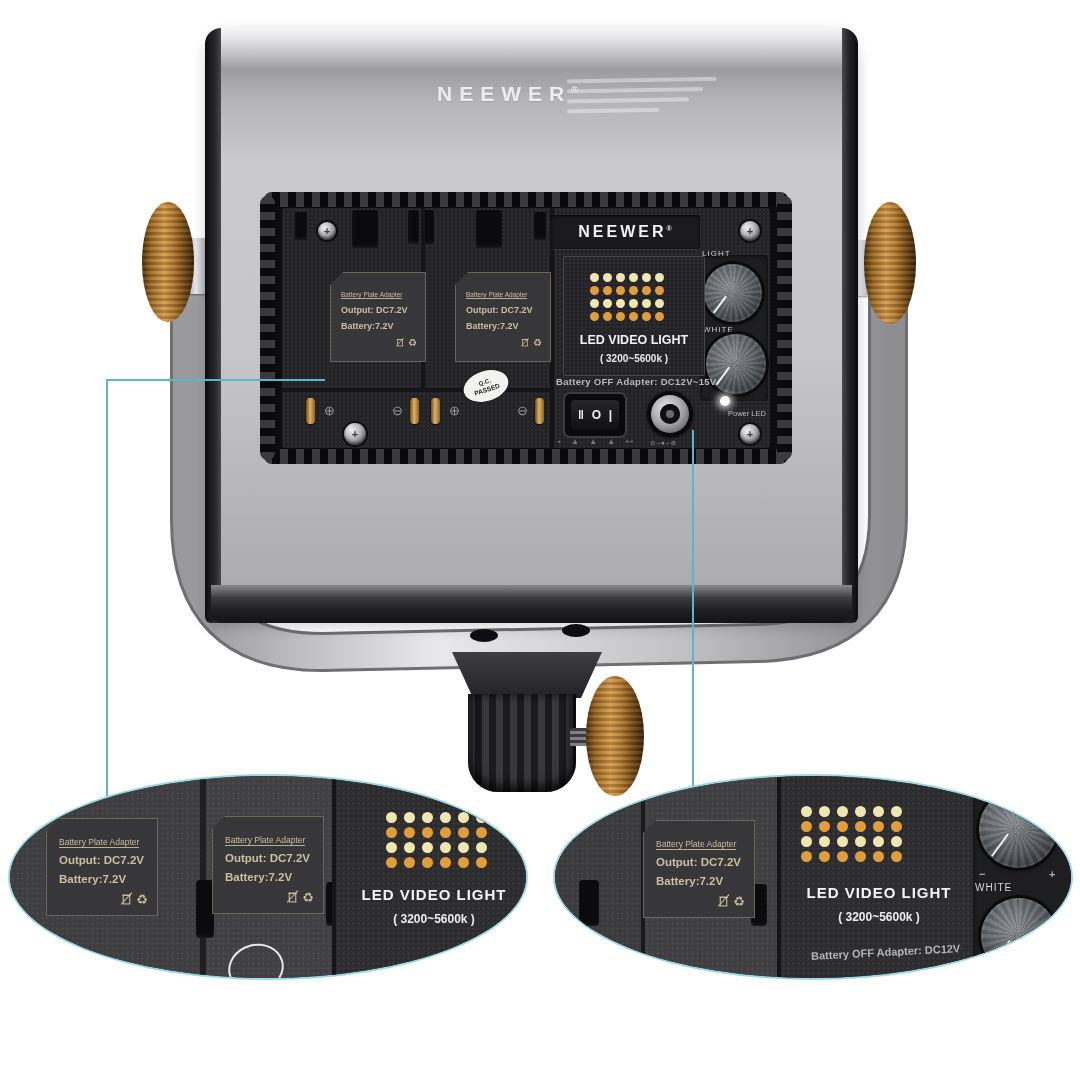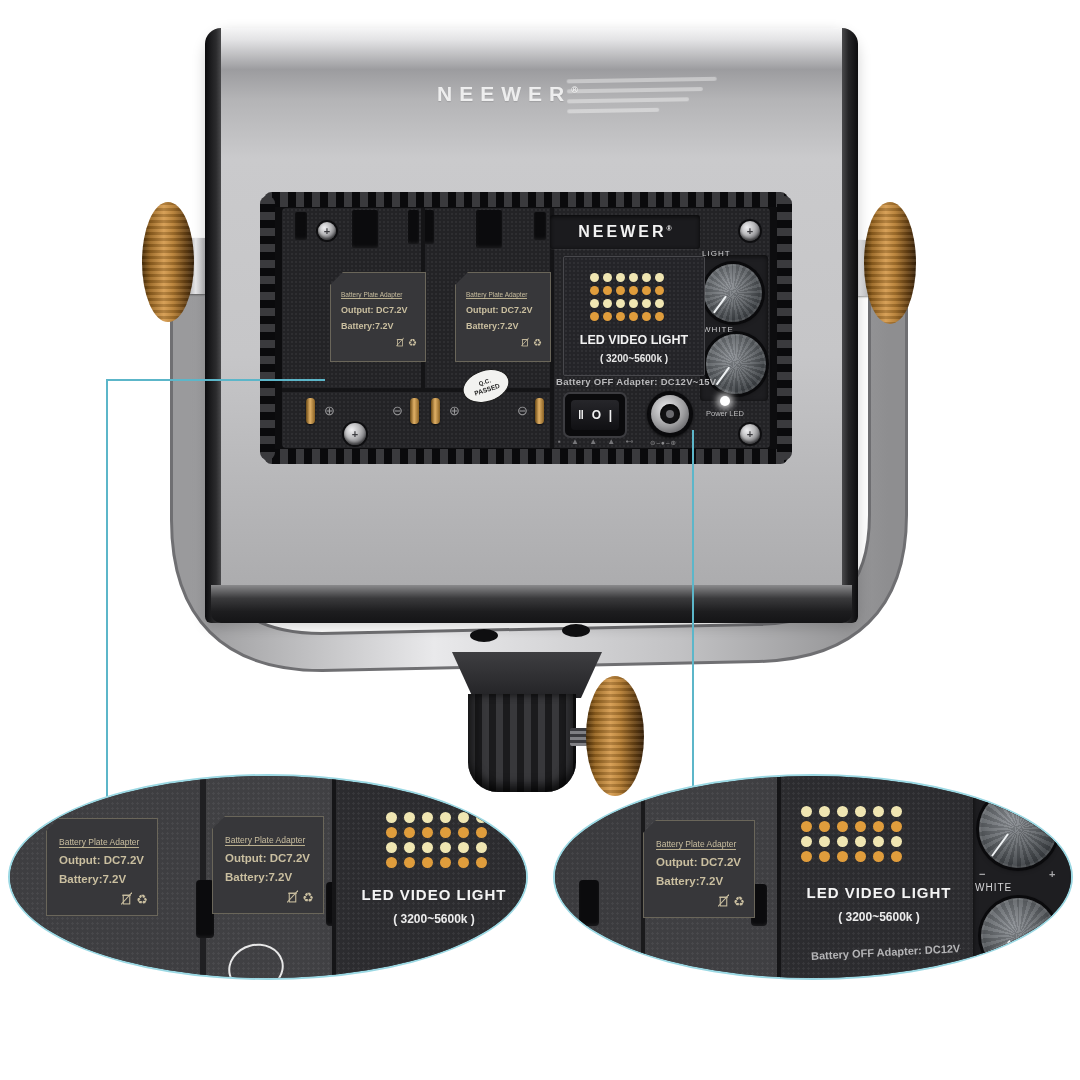--- a/index.html
+++ b/index.html
@@ -104,21 +104,21 @@
     color:#f0f0f0;font-size:12px;font-weight:bold;}
 
   .dc-jack{border-radius:50%;background:#0a0a0c;box-shadow:0 1px 3px rgba(0,0,0,.7);}
   .dc-ring{position:absolute;left:4px;top:4px;right:4px;bottom:4px;border-radius:50%;
     background:radial-gradient(circle at 40% 35%,#e9e9eb,#9b9b9d 55%,#5c5c60 85%);}
   .dc-hole{position:absolute;left:13px;top:13px;right:13px;bottom:13px;border-radius:50%;background:#111113;
     box-shadow:inset 0 1px 3px #000;}
   .dc-pin{position:absolute;left:19px;top:19px;width:8px;height:8px;border-radius:50%;background:#6a6a6e;}
 
   .power-dot{width:10px;height:10px;border-radius:50%;background:#ffffff;box-shadow:0 0 7px 3px rgba(255,255,255,.75);}
-  .power-label{color:#bdbdbf;font-size:7.5px;}
+  .power-label{color:#bdbdbf;font-size:7.5px;margin-left:22px;}
 
   .icon-row{color:#77777a;font-size:8px;letter-spacing:4px;}
   .polarity{color:#8a8a8c;font-size:6.5px;letter-spacing:1px;}
 
   
   #mount-flange{clip-path:polygon(0 0,100% 0,86% 100%,14% 100%);background:linear-gradient(180deg,#3e3e41,#232326);}
   #mount-barrel{border-radius:0 0 30px 30px;
     background:repeating-linear-gradient(90deg,#38383b 0 7px,#1b1b1d 7px 14px);
     box-shadow:inset 0 -8px 10px rgba(0,0,0,.55), inset 8px 0 10px rgba(0,0,0,.4), inset -8px 0 10px rgba(0,0,0,.4);}
   #mount-thread{background:repeating-linear-gradient(0deg,#808084 0 3px,#3a3a3e 3px 6px);border-radius:2px;}

